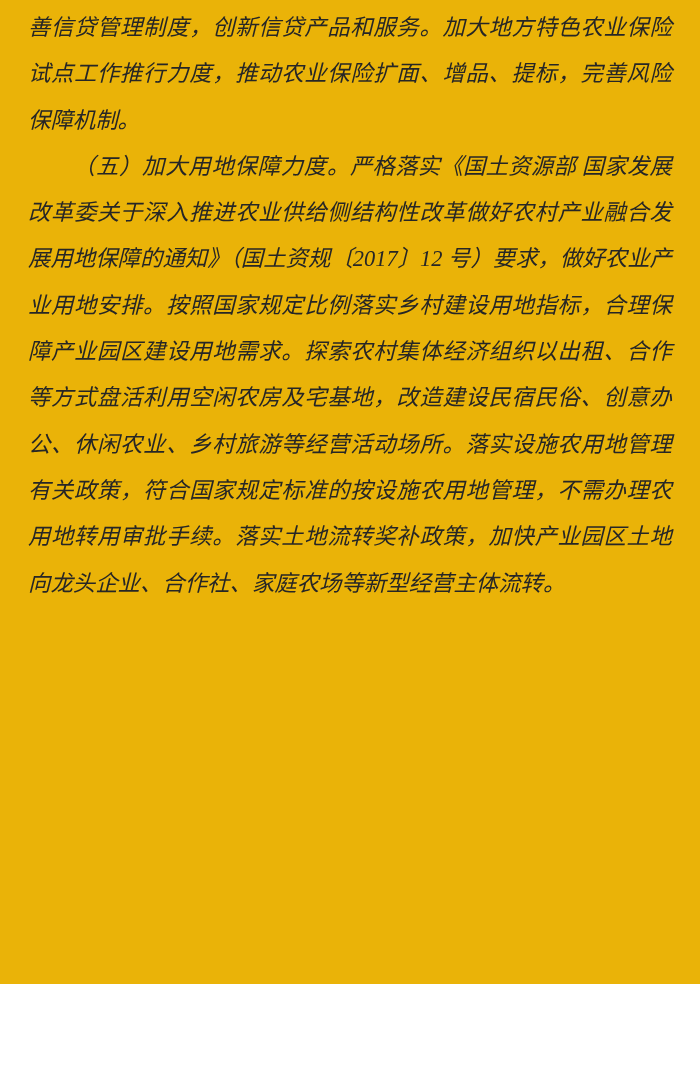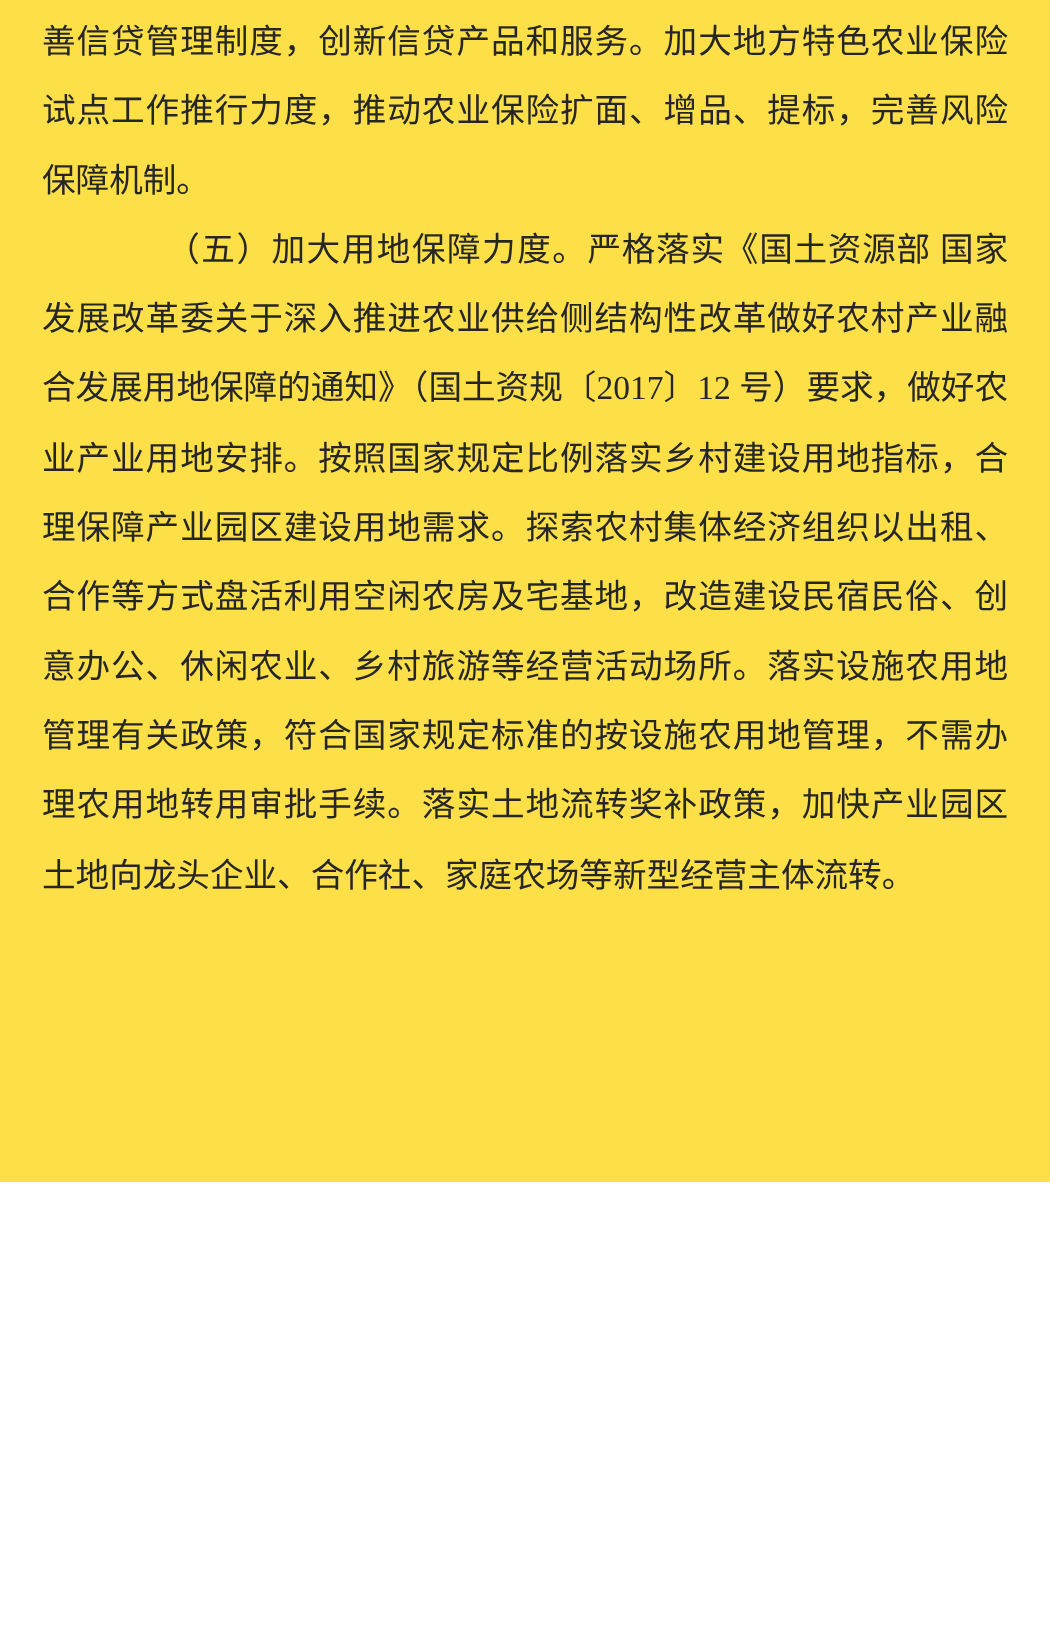--- a/index.html
+++ b/index.html
@@ -3,25 +3,26 @@
 <meta charset="utf-8">
 <style>
   html, body {
     margin: 0;
     padding: 0;
     background: #ffffff;
   }
   .page {
     position: relative;
     width: 700px;
-    height: 788px;
-    background: #fde047;
+    height: 984px;
+    background: #eab308;
     overflow: hidden;
     font-family: "Liberation Serif", "DejaVu Serif", serif;
     color: #262626;
+    font-style: italic;
   }
   .content {
     position: absolute;
     left: 28px;
     top: 5px;
     width: 644px;
   }
   .content p {
     margin: 0;
     padding: 0;
@@ -31,21 +32,20 @@
     text-justify: inter-ideograph;
     word-break: break-all;
   }
   .content p.indent {
     text-indent: 2em;
   }
   .section-heading {
     
     font-weight: normal;
     letter-spacing: 0.5px;
-    margin-left: 38px;
   }
   .page-number {
     position: absolute;
     top: 992px;
     right: 28px;
     font-size: 22px;
     line-height: 30px;
     letter-spacing: 2px;
     word-spacing: 10px;
     color: #3a3a3a;

